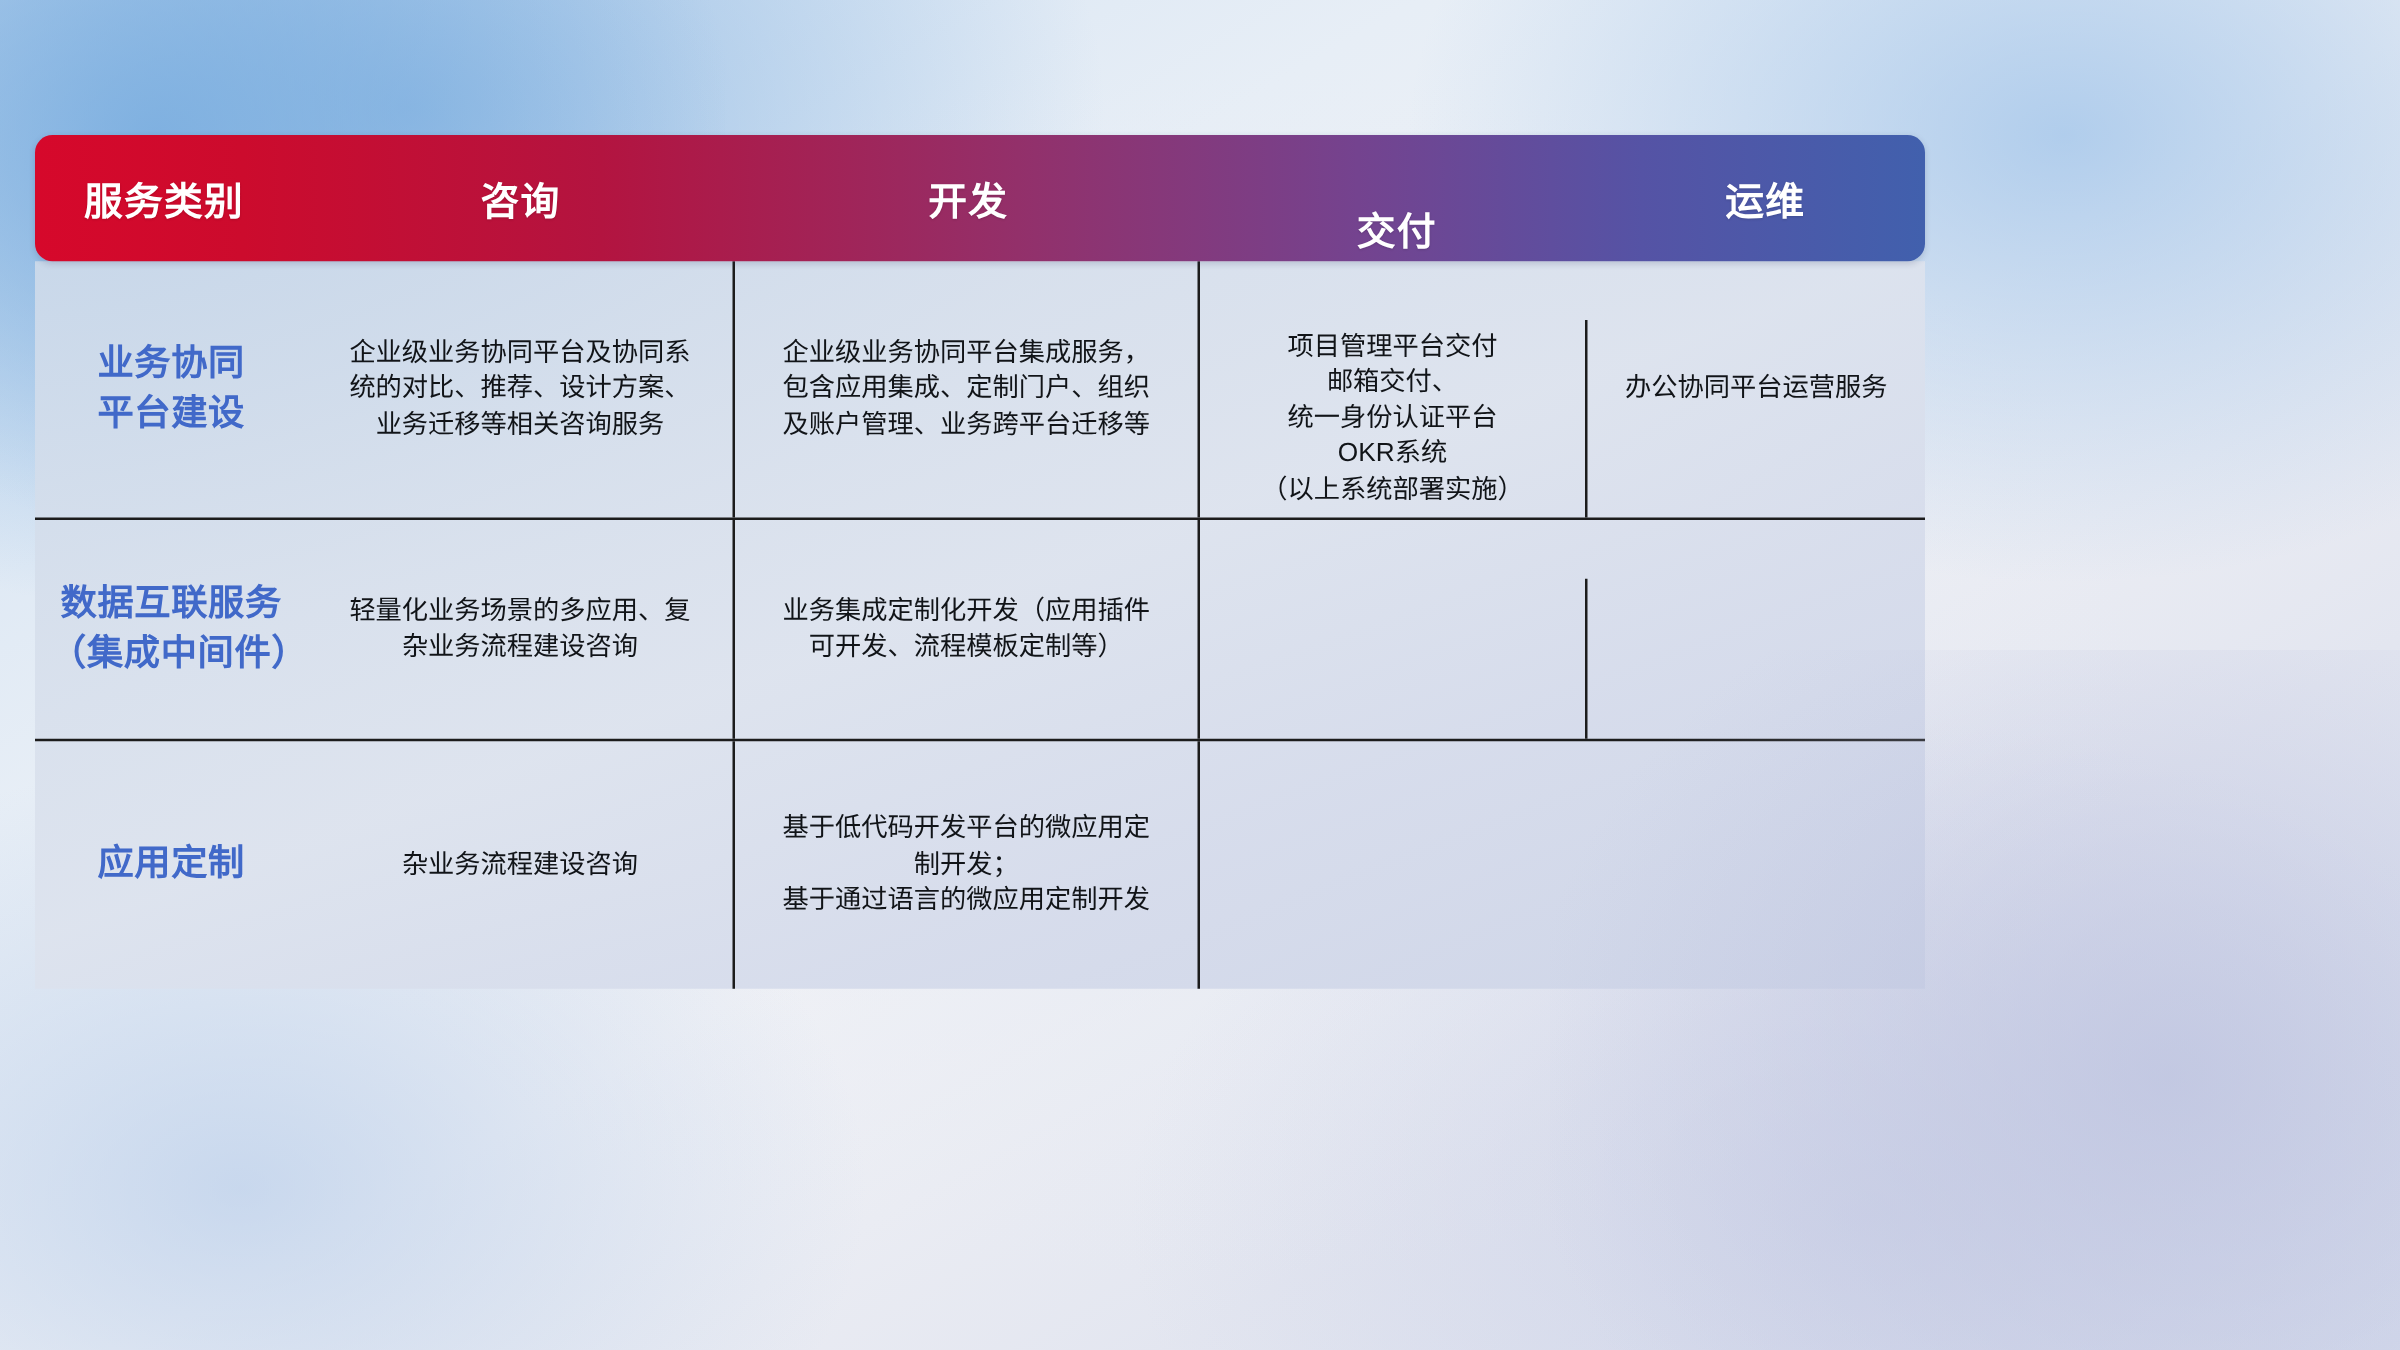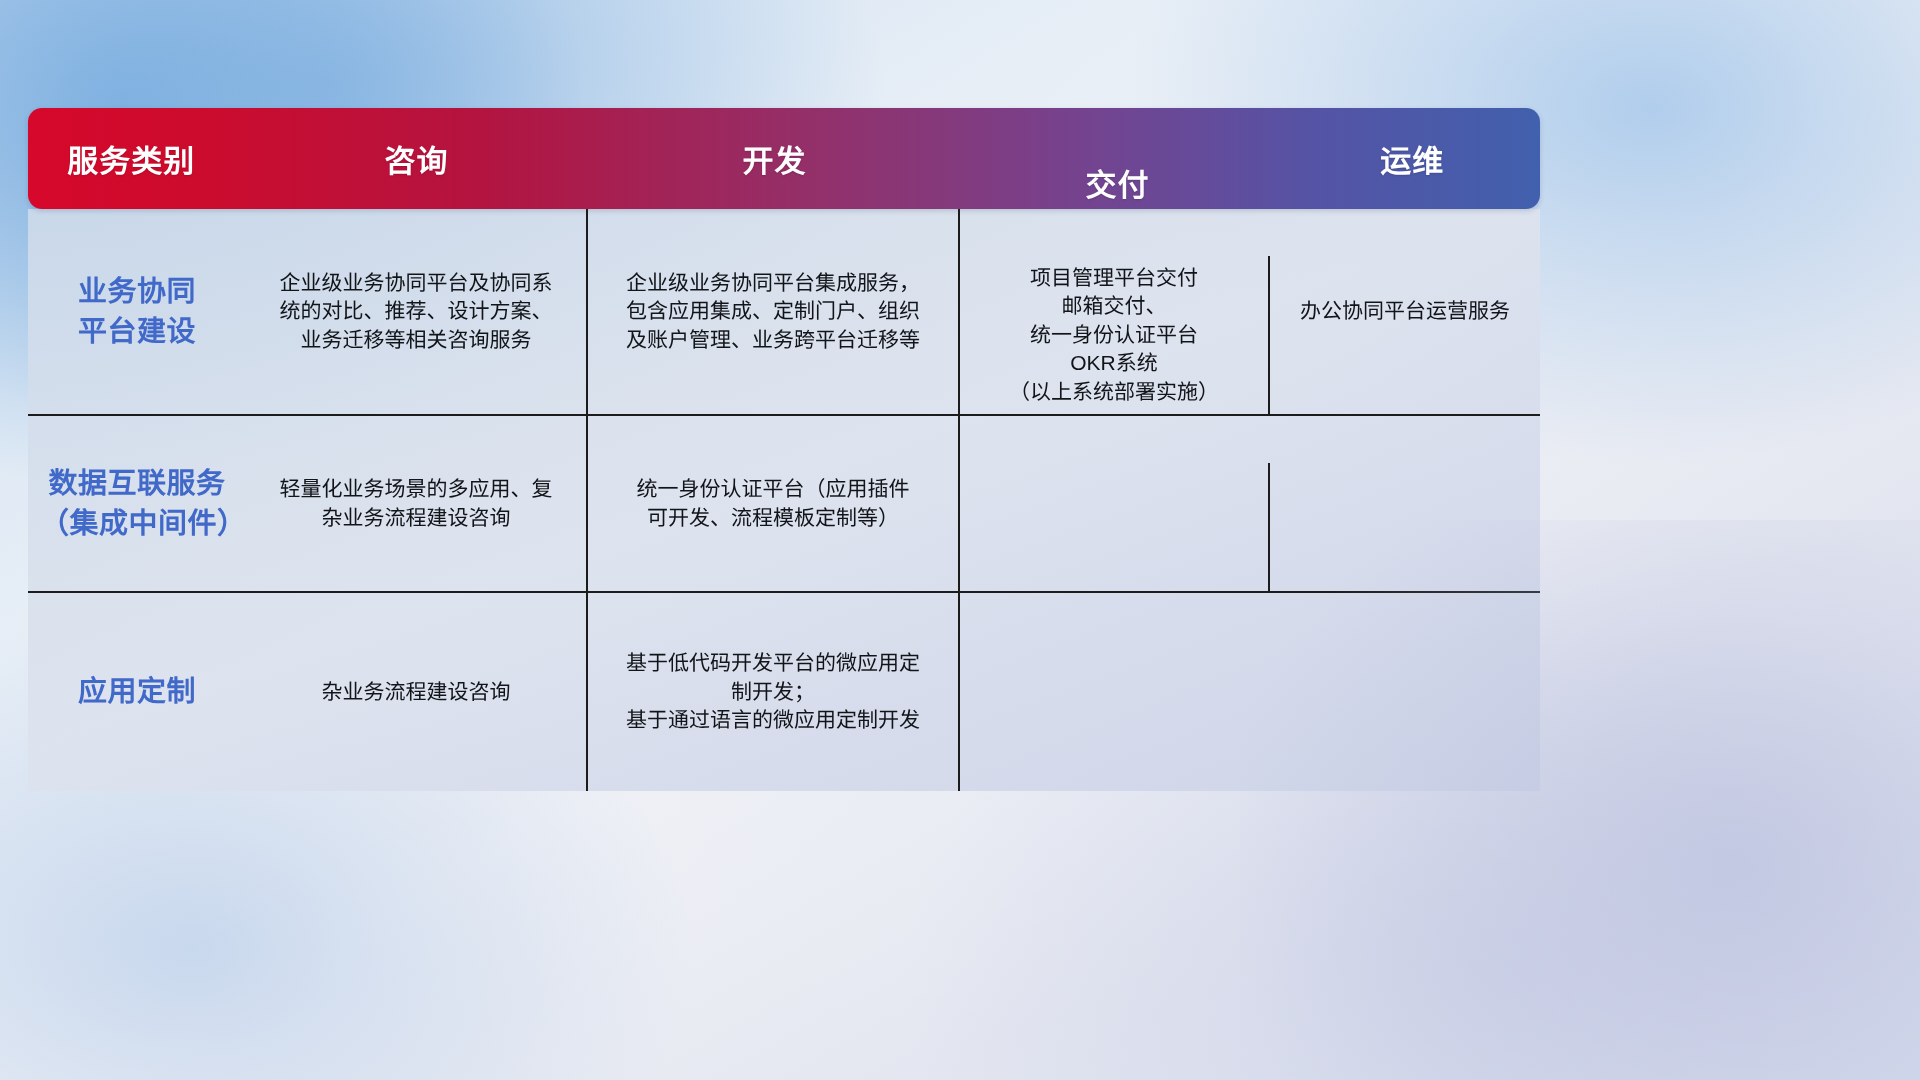--- a/index.html
+++ b/index.html
@@ -189,21 +189,21 @@
       <div class="body-row r1">
         <div class="cell c0 cat-cell">
           <span class="cell-text">数据互联服务
 （集成中间件）</span>
         </div>
         <div class="cell c1 vline">
           <span class="cell-text">轻量化业务场景的多应用、复
 杂业务流程建设咨询</span>
         </div>
         <div class="cell c2 vline">
-          <span class="cell-text">统一身份认证平台（应用插件
+          <span class="cell-text">业务集成定制化开发（应用插件
 可开发、流程模板定制等）</span>
         </div>
         <div class="cell c3 vline">
           <span class="cell-text"></span>
         </div>
         <div class="cell c4">
           <span class="cell-text"></span>
         </div>
       </div>
 

